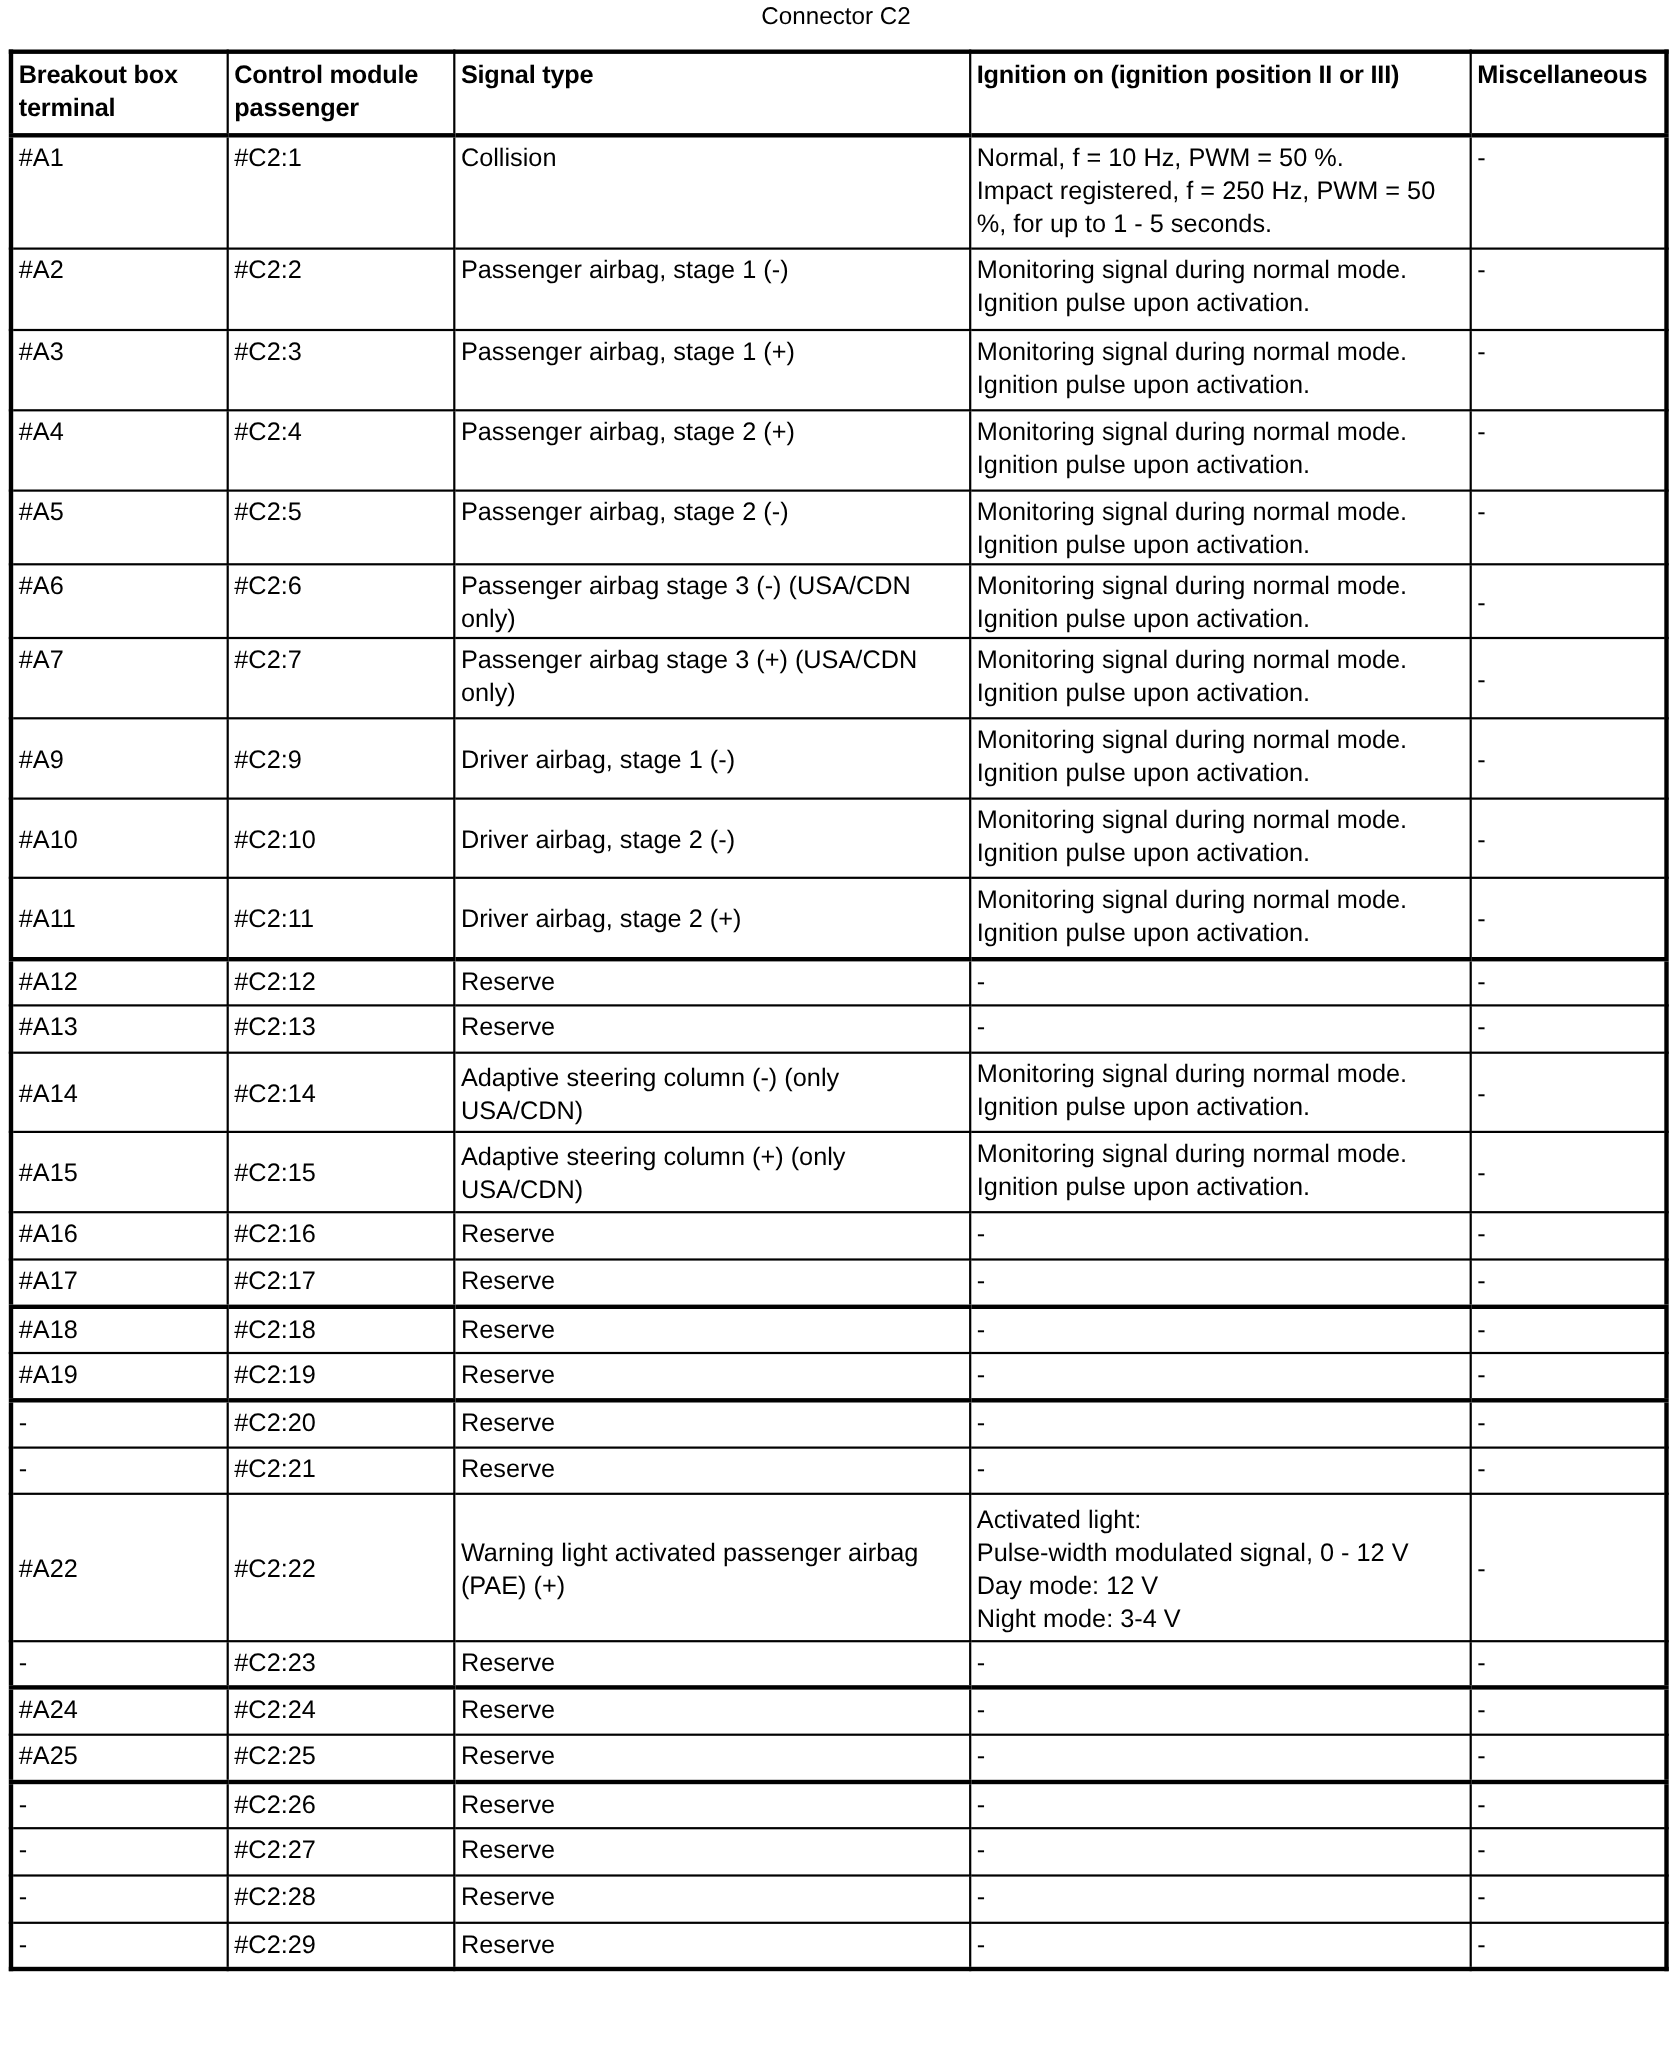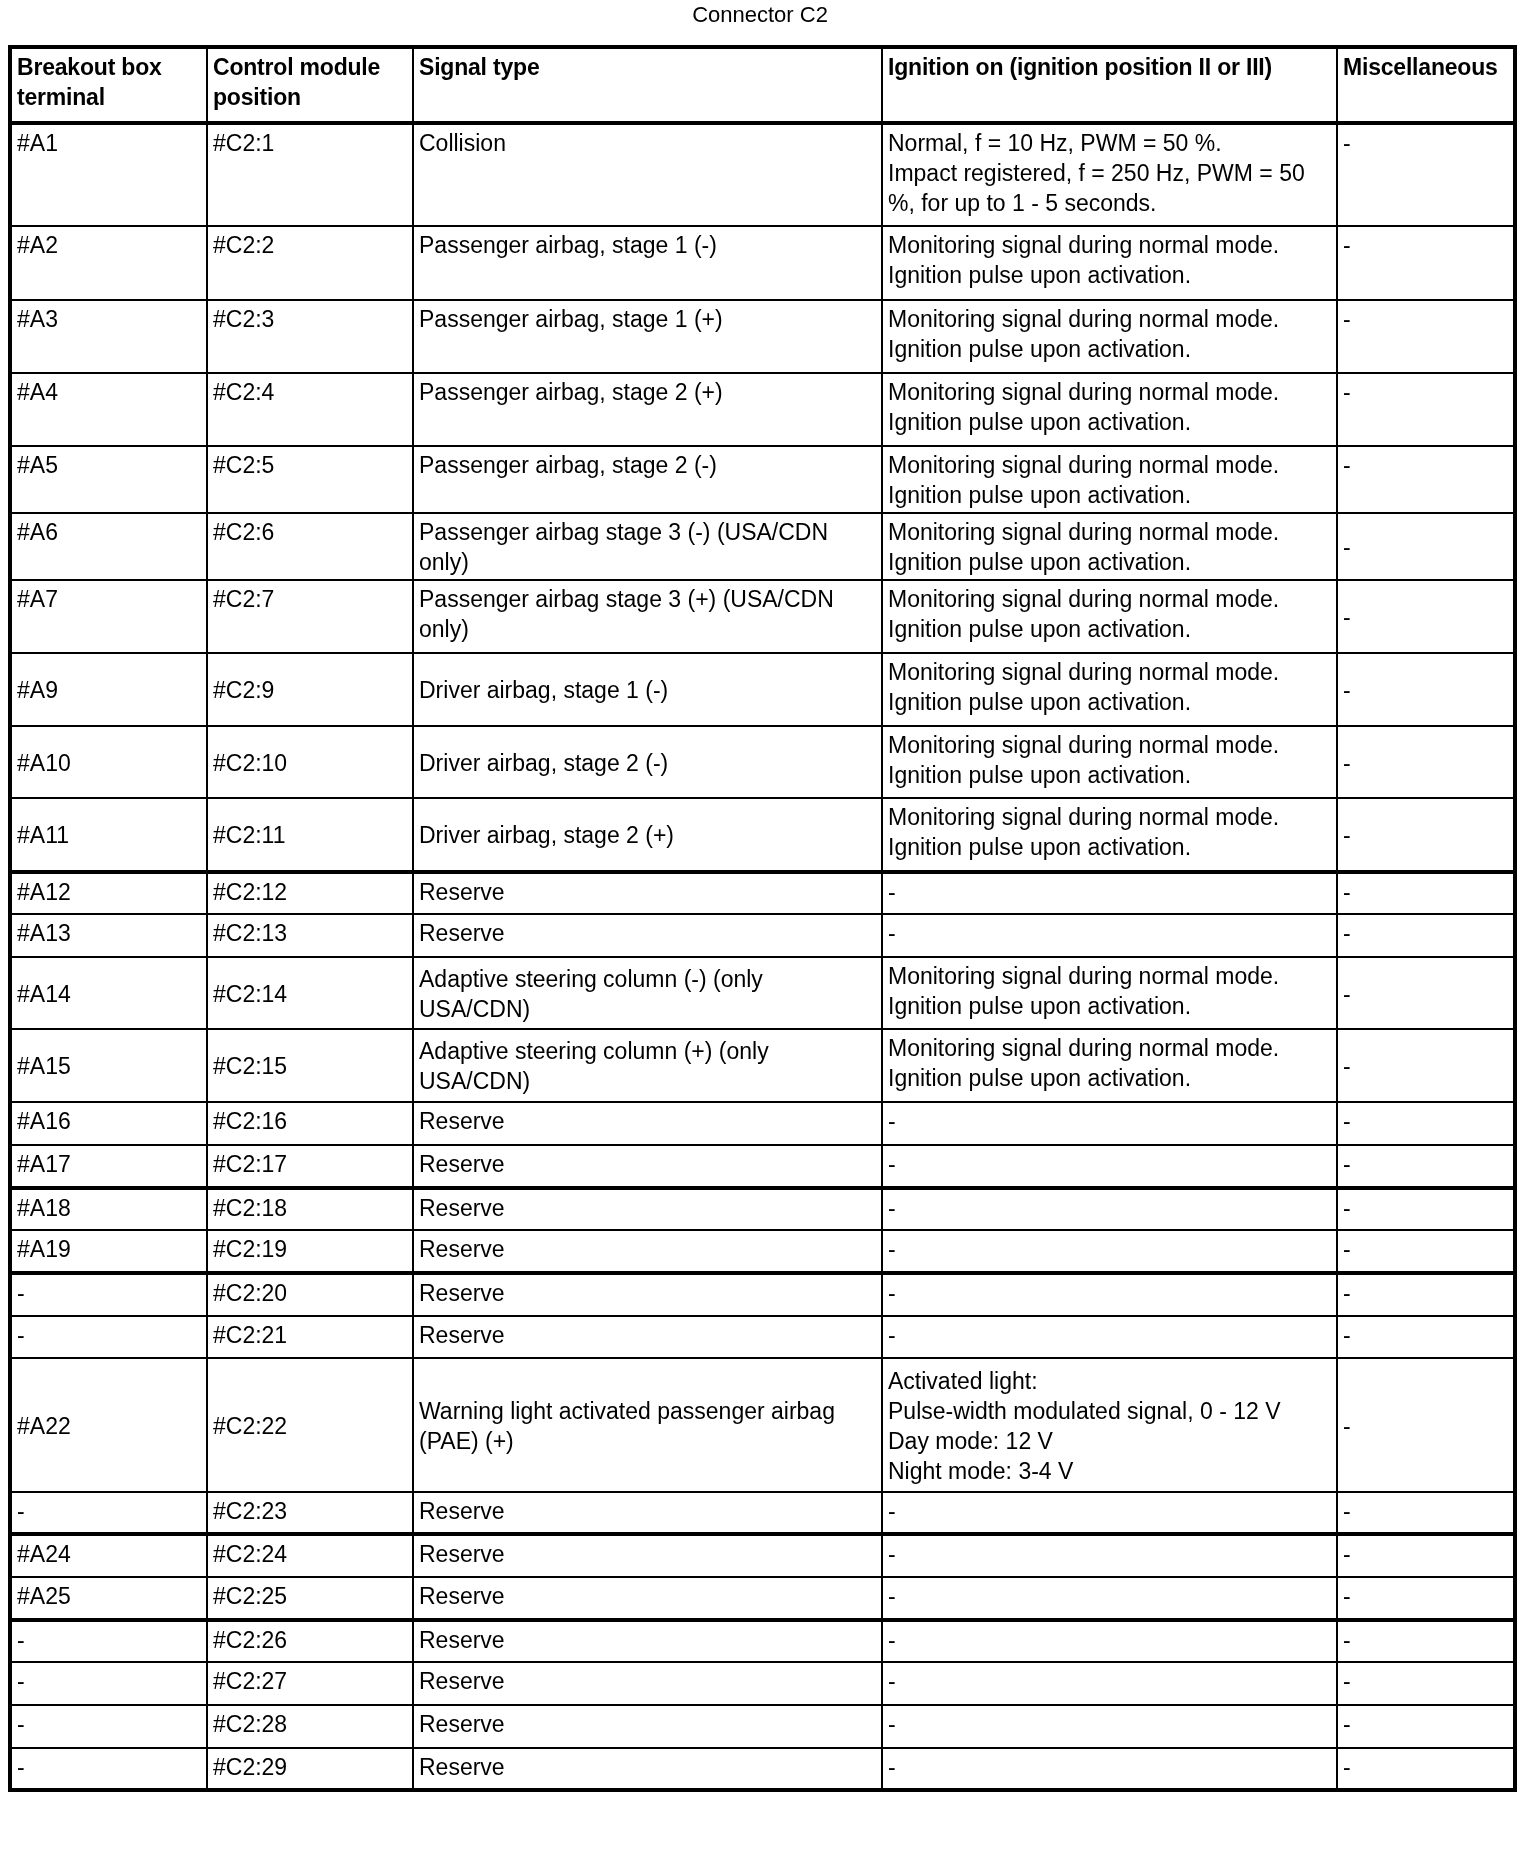--- a/index.html
+++ b/index.html
@@ -68,21 +68,21 @@
   <colgroup>
     <col class="c1">
       <col class="c2">
       <col class="c3">
       <col class="c4">
       <col class="c5">
   </colgroup>
   <thead>
     <tr>
       <th>Breakout box terminal</th>
-      <th>Control module position</th>
+      <th>Control module passenger</th>
       <th>Signal type</th>
       <th>Ignition on (ignition position II or III)</th>
       <th>Miscellaneous</th>
     </tr>
   </thead>
   <tbody id="rows">
       <tr style="height: 103px;">
         <td>#A1</td>
         <td>#C2:1</td>
         <td>Collision</td>

